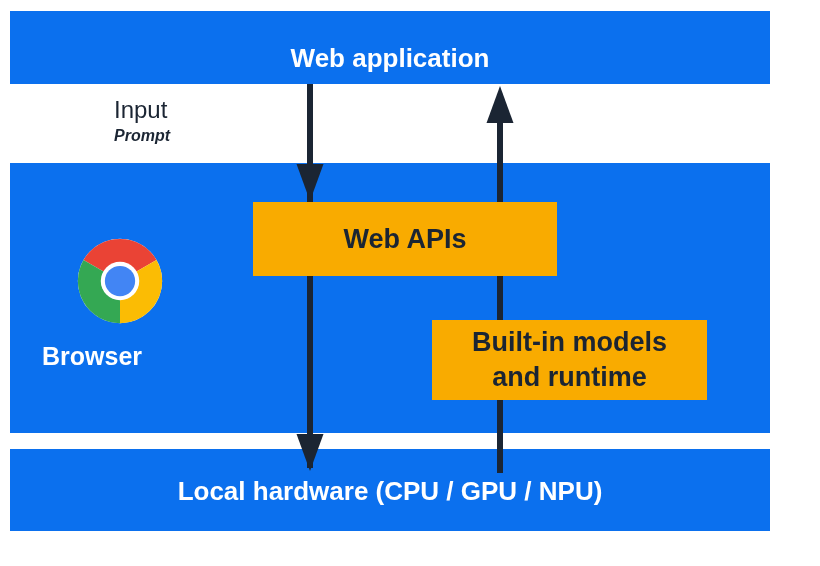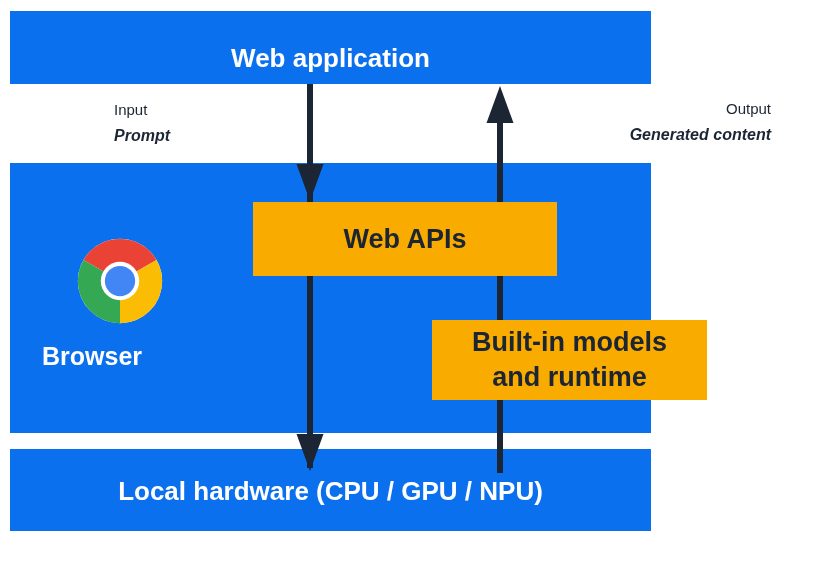--- a/index.html
+++ b/index.html
@@ -11,21 +11,21 @@
     width: 820px;
     height: 566px;
     background: #ffffff;
     overflow: hidden;
   }
 
   
   .panel {
     position: absolute;
     left: 10px;
-    width: 641px;
+    width: 760px;
     background: var(--blue);
     z-index: 1;
   }
   .panel-top    { top: 11px;  height: 73px; }
   .panel-mid    { top: 163px; height: 270px; }
   .panel-bottom { top: 449px; height: 82px; }
 
   .bar-label {
     position: absolute;
     left: 0; right: 0;
@@ -67,21 +67,21 @@
   .box-builtin  { left: 432px; top: 320px; width: 275px; height: 80px; }
 
   
   .flow-note {
     position: absolute;
     color: var(--navy);
     z-index: 3;
   }
   .flow-note .caption {
     display: block;
-    font-size: 15px;
+    font-size: 24px;
     font-weight: 400;
     line-height: 24px;
   }
   .flow-note .big {
     display: block;
     font-size: 16px;
     font-weight: 700;
     line-height: 27px;
     font-style: italic;
   }
@@ -114,24 +114,20 @@
 
   <div class="panel panel-top">
     <div class="bar-label">Web application</div>
   </div>
 
   <div class="flow-note note-input">
     <span class="caption">Input</span>
     <span class="big">Prompt</span>
   </div>
 
-  <div class="flow-note note-output">
-    <span class="caption">Output</span>
-    <span class="big">Generated content</span>
-  </div>
 
   <div class="panel panel-mid"></div>
 
   <svg class="arrows" width="820" height="566" viewBox="0 0 820 566" aria-hidden="true">
     <g>
       <rect x="307" y="84" width="6" height="384" class="navy-fill" fill="#1b2533"></rect>
       <polygon points="296.5,164 323.5,164 310,201" class="navy-fill" fill="#1b2533"></polygon>
       <polygon points="296.5,434 323.5,434 310,471" class="navy-fill" fill="#1b2533"></polygon>
     </g>
     <g>

